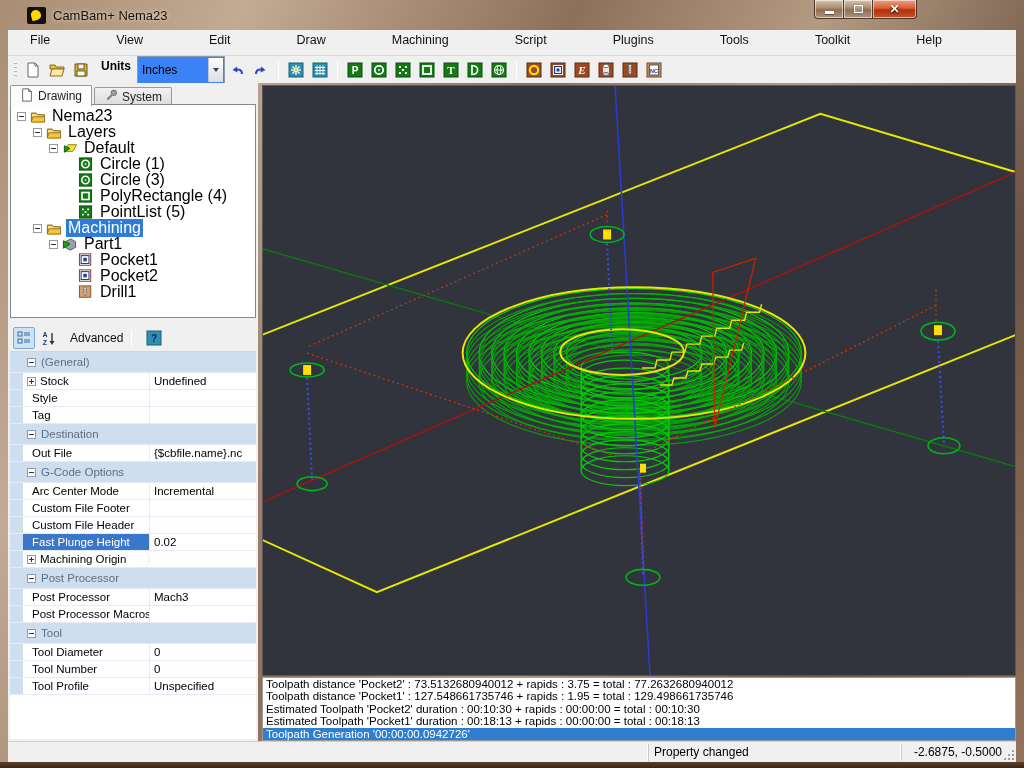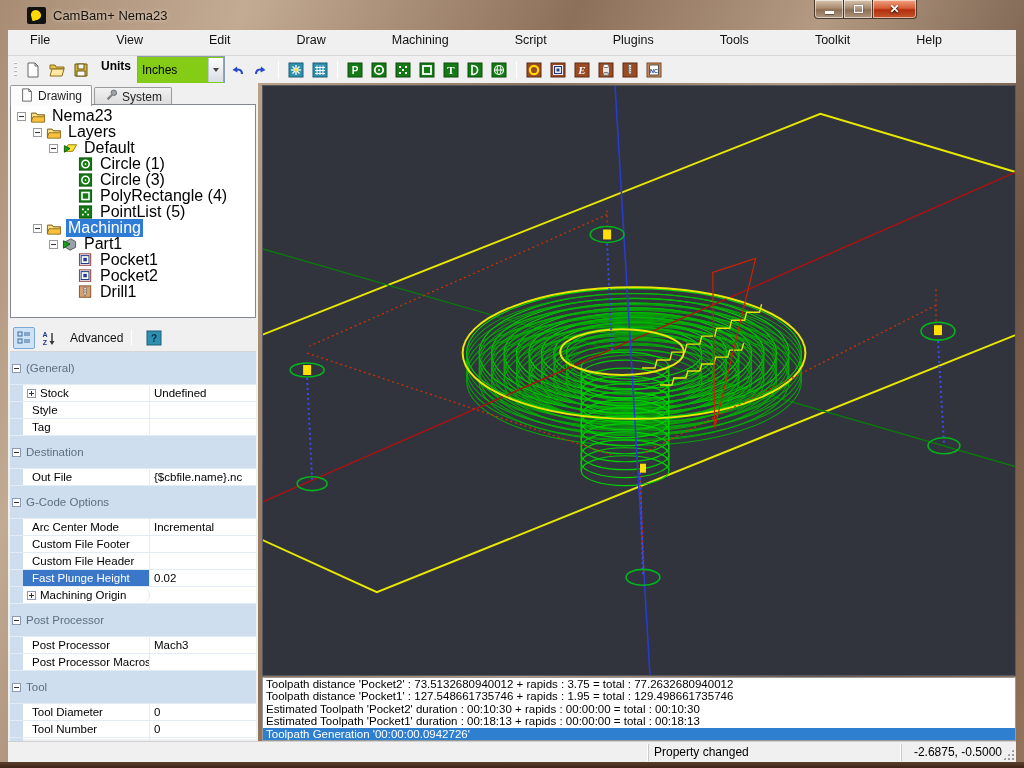--- a/index.html
+++ b/index.html
@@ -28,21 +28,21 @@
   
   .menubar { position:absolute; left:8px; top:30px; width:1008px; height:26px; background:#f0f0f0; border-bottom:1px solid #d8d8d8; display:flex; align-items:flex-start;gap:46px; }
   .menu-item { padding:0 10px; height:20px; line-height:20px; color:#111; font-size:12.5px; }
   .menu-item:first-child { margin-left:12px; }
   .toolbar { position:absolute; left:8px; top:56px; width:1008px; height:27px; background:#f0f0f0; display:flex; align-items:center; }
   .grip { width:3px; height:16px; margin:0 4px 0 6px; background:repeating-linear-gradient(#fff 0 1px,#b5b5b5 1px 2px,transparent 2px 4px); flex:none; }
   .tsep { width:1px; height:18px; background:#c6c6c6; border-right:1px solid #fff; margin:0 5px; flex:none; }
   .tbtn { width:22px; height:22px; margin:0 1px; display:flex; align-items:center; justify-content:center; flex:none; }
   .tbtn svg { display:block; }
   .units-label { font-weight:bold; font-size:12px; margin:0 6px 8px 8px; }
-  .combo { width:88px; height:28px; background:#84cc16; border:1px solid #8c9cb0; display:flex; align-items:center; position:relative; }
+  .combo { width:88px; height:28px; background:#3b82f6; border:1px solid #8c9cb0; display:flex; align-items:center; position:relative; }
   .combo .val { margin-left:4px; font-size:12px; }
   .combo .drop { position:absolute; right:1px; top:1px; bottom:1px; width:15px; background:linear-gradient(#fdfdfd,#d8dde4); border-left:1px solid #c0c8d2; display:flex; align-items:center; justify-content:center; }
   .combo .drop b { width:0; height:0; border:3px solid transparent; border-top:4px solid #444; margin-top:3px; }
 
   
   .left-panel { position:absolute; left:8px; top:83px; width:250px; height:658px; background:#f0f0f0; }
   .tabs { position:absolute; left:2px; top:2px; height:20px; display:flex; }
   .tab { height:20px; padding:0 9px; display:flex; align-items:center; gap:4px; font-size:12px; border:1px solid #9a9a9a; border-bottom:none; border-radius:2px 2px 0 0; background:linear-gradient(#fdfdfd,#e8e8e8); color:#222; }
   .tab.active { background:#fcfcfc; height:21px; z-index:2; }
   .tab + .tab { margin-left:2px; margin-top:2px; height:18px; background:linear-gradient(#f2f2f2,#dcdcdc); }
@@ -57,21 +57,21 @@
 
   .proptoolbar { position:absolute; left:2px; top:242px; width:246px; height:26px; background:#f0f0f0; display:flex; align-items:center; }
   .pbtn { width:22px; height:22px; display:flex; align-items:center; justify-content:center; margin-left:3px; }
   .pbtn.pressed { background:#cfe3f7; border:1px solid #7aa8d8; border-radius:2px; }
   .adv { margin-left:10px; font-size:12px; color:#111; }
   .psep { width:1px; height:16px; background:#c0c0c0; border-right:1px solid #fff; margin:0 8px; }
 
   .propgrid { position:absolute; left:2px; top:268px; width:246px; height:388px; background:#fff; border-top:1px solid #d5d5d5; font-size:11.5px; }
   .prow { height:17px; display:flex; border-bottom:1px solid #e2ebf6; align-items:stretch; }
   .prow .strip { width:13px; background:var(--catbg); flex:none; }
-  .pcat { height:33px; display:flex; align-items:center; background:var(--catbg); color:#5d6f82; border-bottom:1px solid #e2ebf6; }
+  .pcat { height:21px; display:flex; align-items:center; background:var(--catbg); color:#5d6f82; border-bottom:1px solid #e2ebf6;padding-left:15px; }
   .pcat .pm { width:9px; height:9px; border:1px solid #8a9ab0; background:#fff; margin:0 5px 0 2px; position:relative; flex:none; }
   .pcat .pm::after { content:""; position:absolute; left:1px; top:3px; width:5px; height:1px; background:#333; }
   .pname { width:127px; flex:none; display:flex; align-items:center; padding-left:9px; border-right:1px solid #e2ebf6; color:#000; overflow:hidden; white-space:nowrap; }
   .pname.sel { background:var(--sel); color:#fff; }
   .pname .pm { width:9px; height:9px; border:1px solid #8a9ab0; background:#fff; margin-right:4px; position:relative; flex:none; }
   .pname .pm::before { content:""; position:absolute; left:1px; top:3px; width:5px; height:1px; background:#333; }
   .pname .pm::after { content:""; position:absolute; left:3px; top:1px; width:1px; height:5px; background:#333; }
   .pval { flex:1; display:flex; align-items:center; padding-left:4px; color:#000; overflow:hidden; white-space:nowrap; }
 
   

